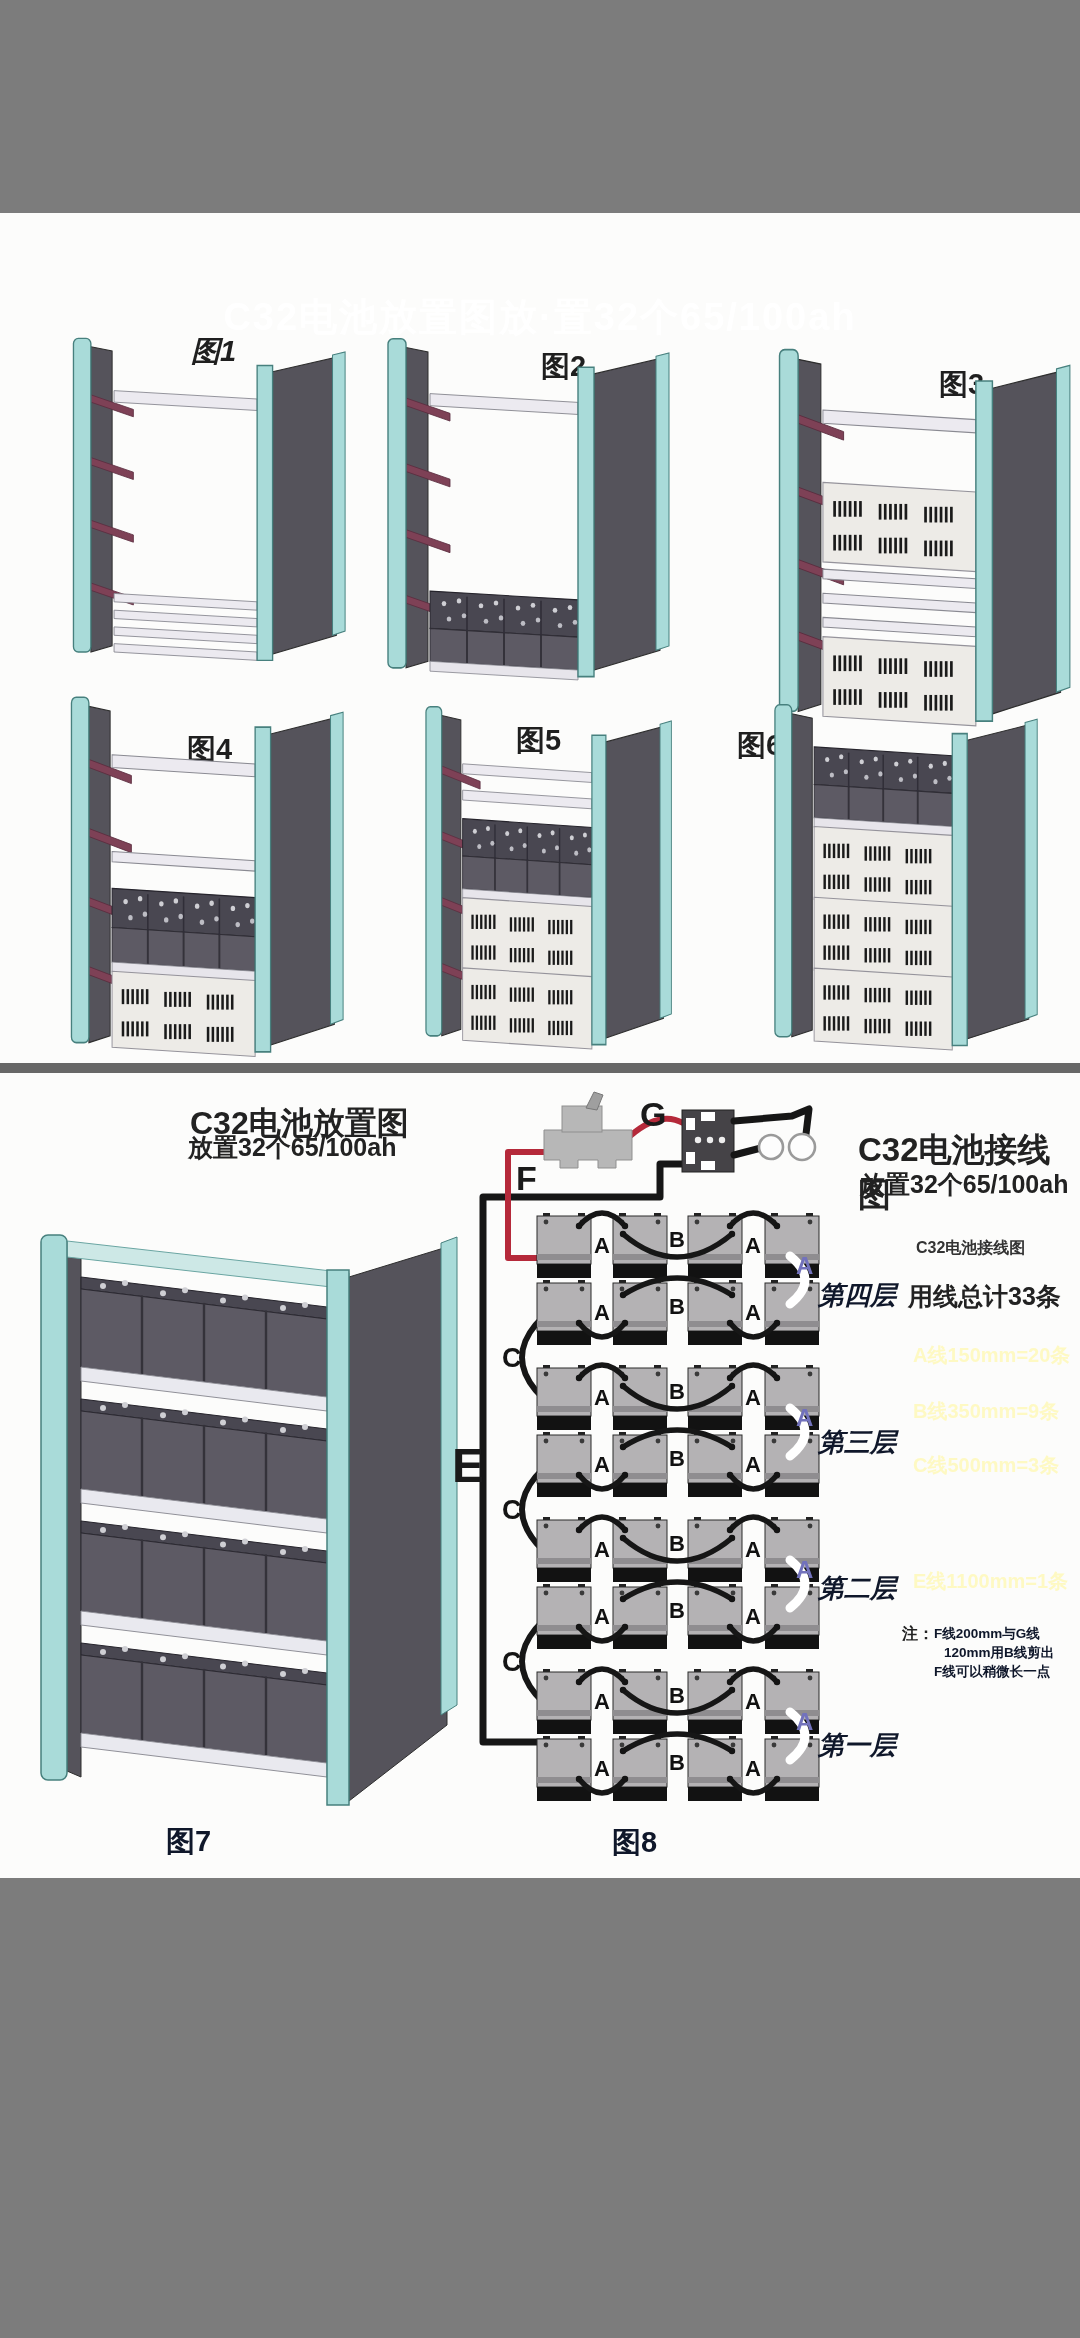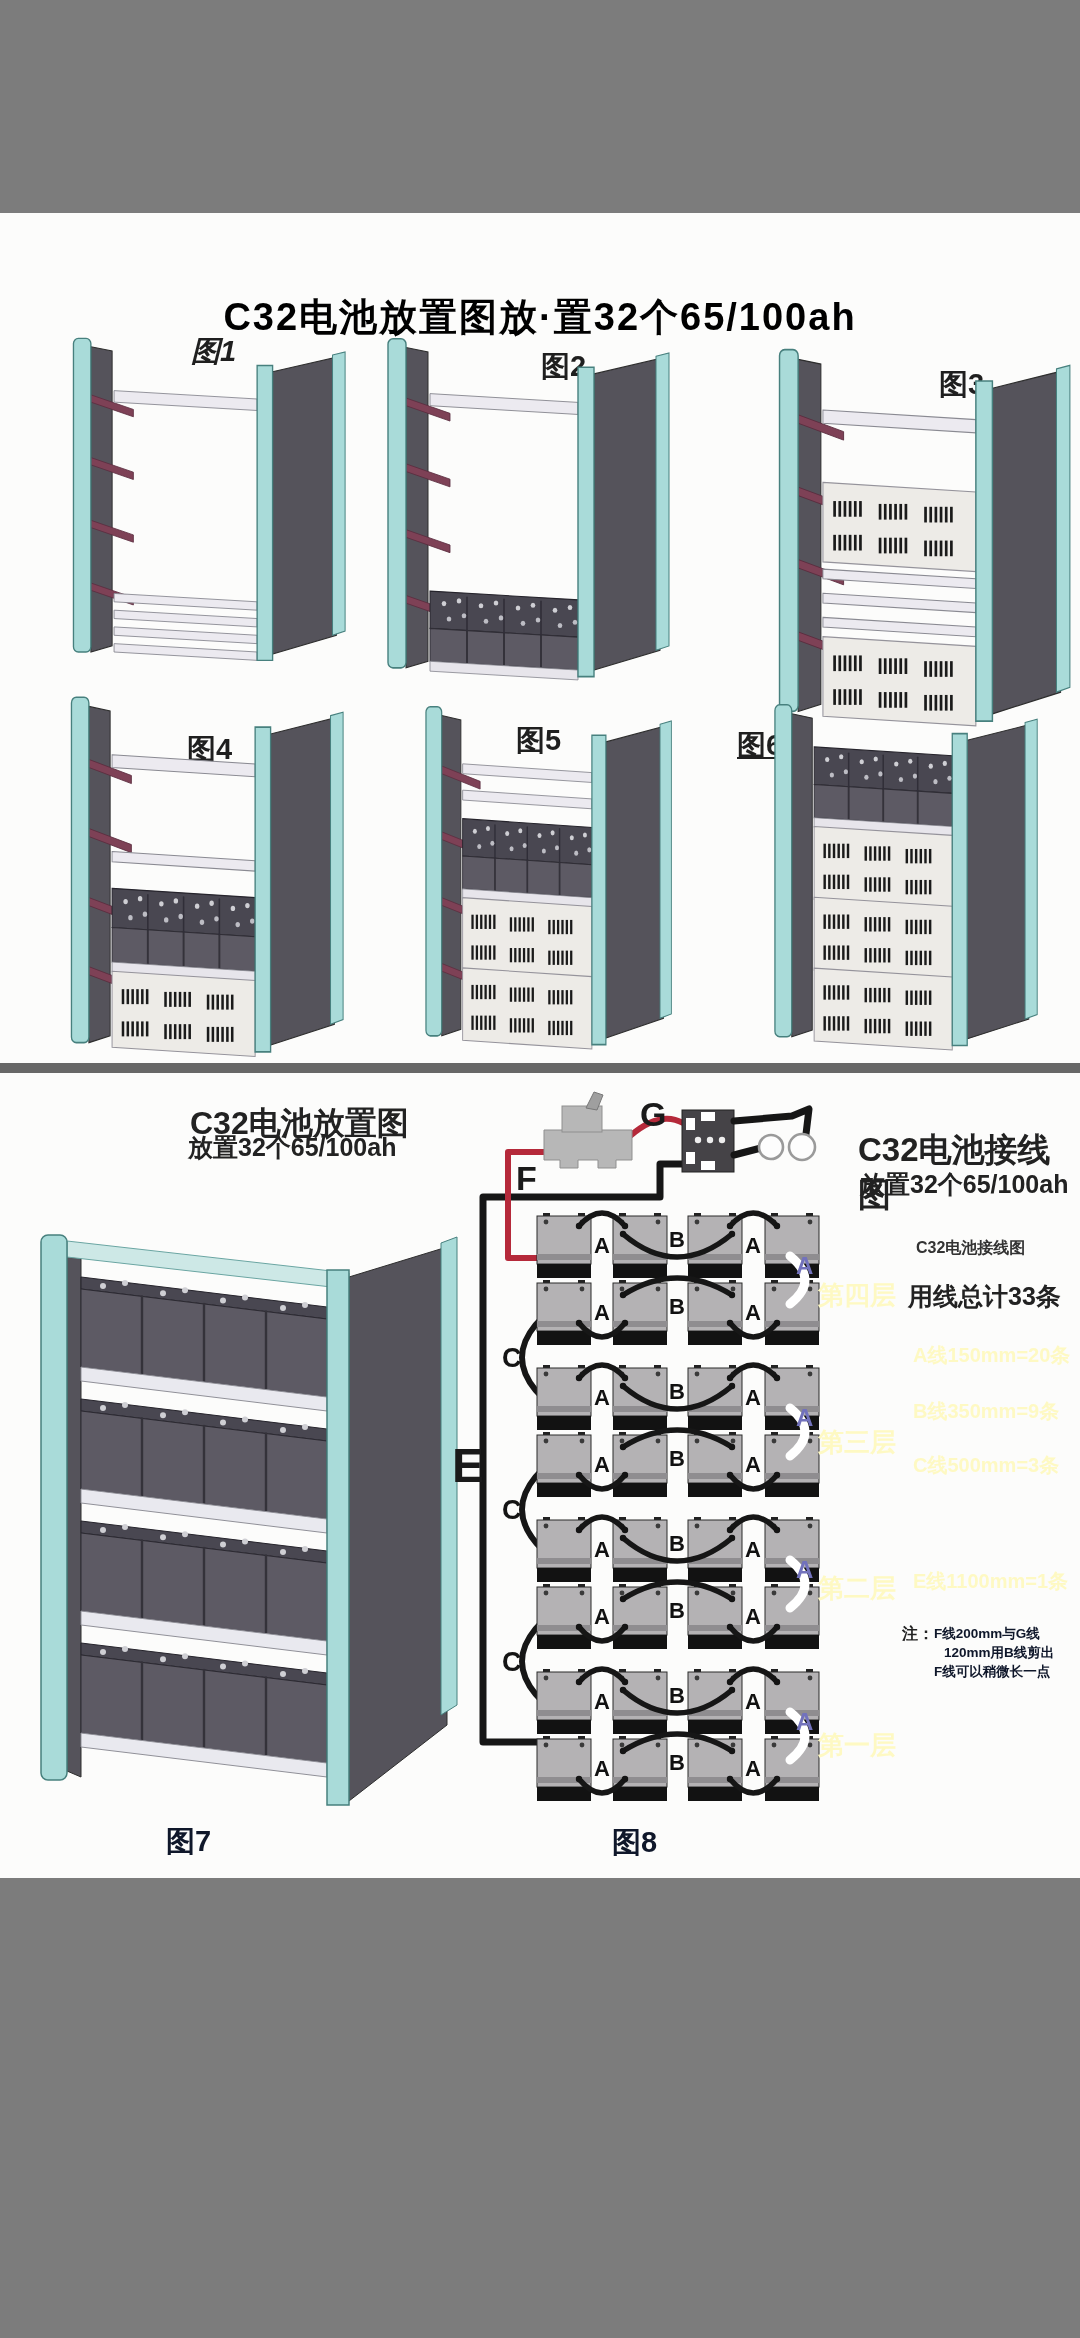--- a/index.html
+++ b/index.html
@@ -9,34 +9,34 @@
     font-family:"Liberation Sans", sans-serif;
     color:#262626;
   }
   .abs{position:absolute;}
   .panel{background:#fcfcfb;left:0;width:1080px;}
   #panel1{top:213px;height:850px;}
   #separator{top:1063px;height:10px;width:1080px;background:#676767;}
   #panel2{top:1073px;height:805px;}
   #main-title{
     top:292px;left:0;width:1080px;text-align:center;
-    font-size:38px;font-weight:bold;letter-spacing:2px;color:#000000;
+    font-size:38px;font-weight:bold;letter-spacing:2px;color:#ffffff;
   }
   .fig-label{font-size:29px;font-weight:600;color:#1f1f1f;}
   .caption{font-size:29px;font-weight:600;color:#0f172a;}
   .p2-title{font-weight:bold;color:#222;}
   #placement-title-1{left:190px;top:1102px;font-size:32px;}
   #placement-title-2{left:188px;top:1131px;font-size:25px;}
   #wiring-title-1{left:858px;top:1128px;font-size:33px;}
   #wiring-title-2{left:860px;top:1168px;font-size:25px;}
   #wiring-subtitle{left:916px;top:1238px;font-size:16px;font-weight:600;color:#333;}
   #total-wires{left:908px;top:1280px;font-size:25px;font-weight:bold;color:#222;}
   .wire-spec{left:913px;font-size:20px;font-weight:600;color:#fef9c3;}
   #spec-a{top:1342px;} #spec-b{top:1350px;margin-top:48px;} #spec-c{top:1452px;} #spec-e{top:1568px;}
-  .layer-label{left:818px;font-size:26px;font-weight:bold;color:#fef9c3;}
+  .layer-label{left:818px;font-size:26px;font-weight:bold;color:#0f172a;font-style:italic;}
   #layer-4{top:1278px;} #layer-3{top:1425px;} #layer-2{top:1571px;} #layer-1{top:1728px;}
   #note{left:902px;top:1624px;display:flex;}
   #note-label{font-size:16px;font-weight:bold;color:#222;flex:none;}
   .note-line{font-size:13.5px;line-height:19px;color:#0f172a;font-weight:600;}
   svg{display:block;}
   svg text{font-family:"Liberation Sans", sans-serif;}
 </style>
 </head>
 <body>
 
@@ -44,21 +44,21 @@
 <div id="separator" class="abs"></div>
 <div id="panel2" class="abs panel"></div>
 
 <div id="main-title" class="abs">C32电池放置图放·置32个65/100ah</div>
 
 <div class="abs fig-label" style="left:191px;top:332px;font-style:italic;">图1</div>
 <div class="abs fig-label" style="left:506px;top:347px;margin-left:35px;">图2</div>
 <div class="abs fig-label" style="left:899px;top:365px;margin-left:40px;">图3</div>
 <div class="abs fig-label" style="left:187px;top:730px;">图4</div>
 <div class="abs fig-label" style="left:516px;top:721px;">图5</div>
-<div class="abs fig-label" style="left:737px;top:726px;text-decoration:underline;">图6</div>
+<div class="abs fig-label" style="left:737px;top:726px;">图6</div>
 
 <svg class="abs" style="left:58px;top:330px" width="290" height="345" viewBox="0 0 300 330" preserveAspectRatio="none">
     <polygon points="34,16 56,20 56,302 34,308" fill="#55535b" stroke="#2e2e2e" stroke-width="1"></polygon>
     <polygon points="34,62 78,76 78,83 34,69" fill="#7e4156" stroke="#5a2c3e" stroke-width="0.8"></polygon>
     <polygon points="34,122 78,136 78,143 34,129" fill="#7e4156" stroke="#5a2c3e" stroke-width="0.8"></polygon>
     <polygon points="34,182 78,196 78,203 34,189" fill="#7e4156" stroke="#5a2c3e" stroke-width="0.8"></polygon>
     <polygon points="34,242 78,256 78,263 34,249" fill="#7e4156" stroke="#5a2c3e" stroke-width="0.8"></polygon>
     <rect x="16" y="8" width="18" height="300" fill="#a9dbd9" stroke="#47807e" stroke-width="1.4" rx="5"></rect>
     <polygon points="58,58 206,66 206,77 58,69" fill="#eceaf0" stroke="#8a8a92" stroke-width="0.9"></polygon>
     <polygon points="58,252 206,260 206,268 58,260" fill="#eceaf0" stroke="#8a8a92" stroke-width="0.9"></polygon>

